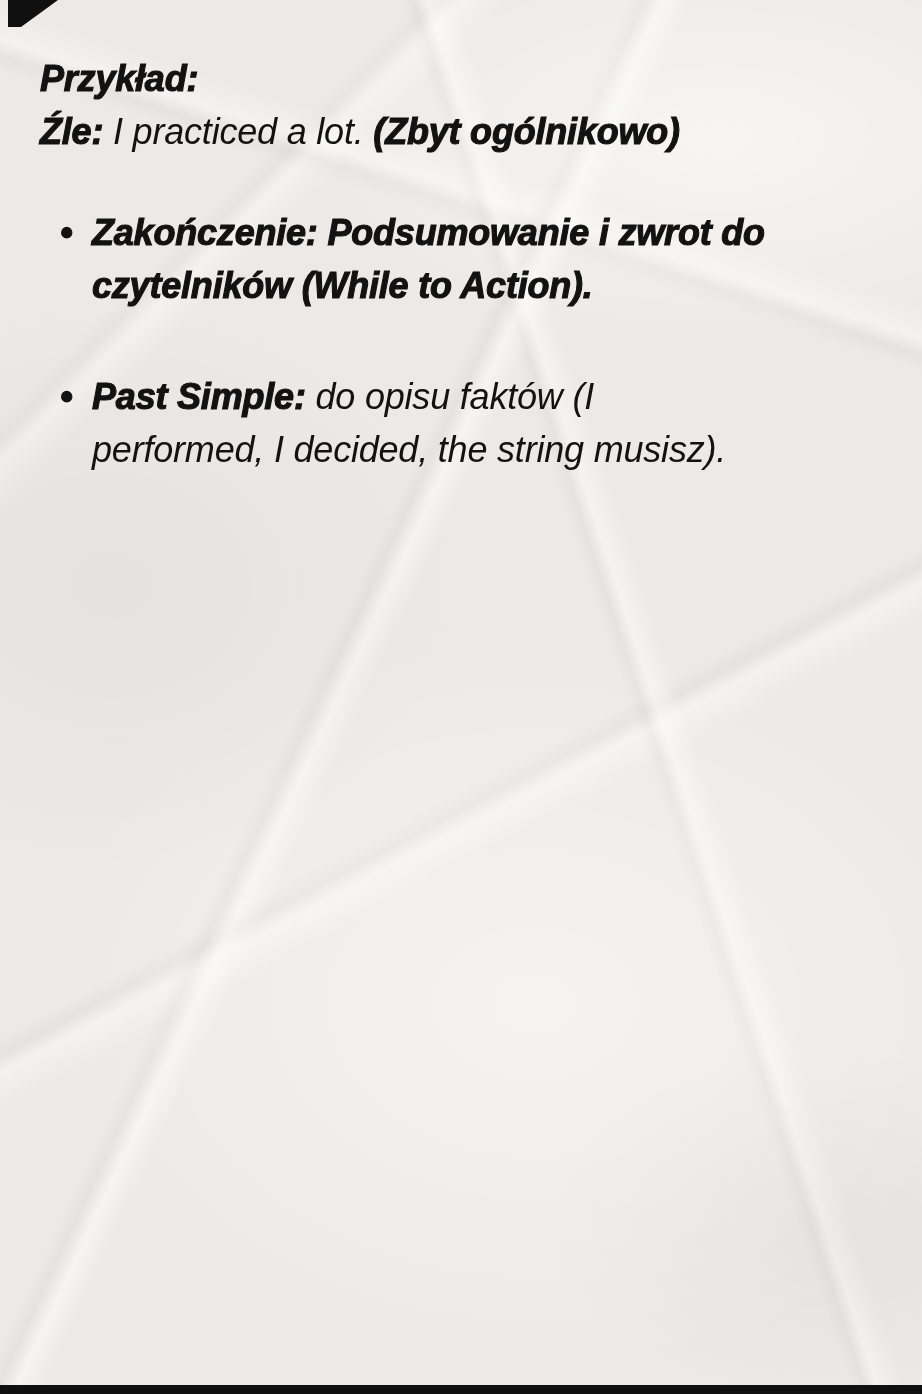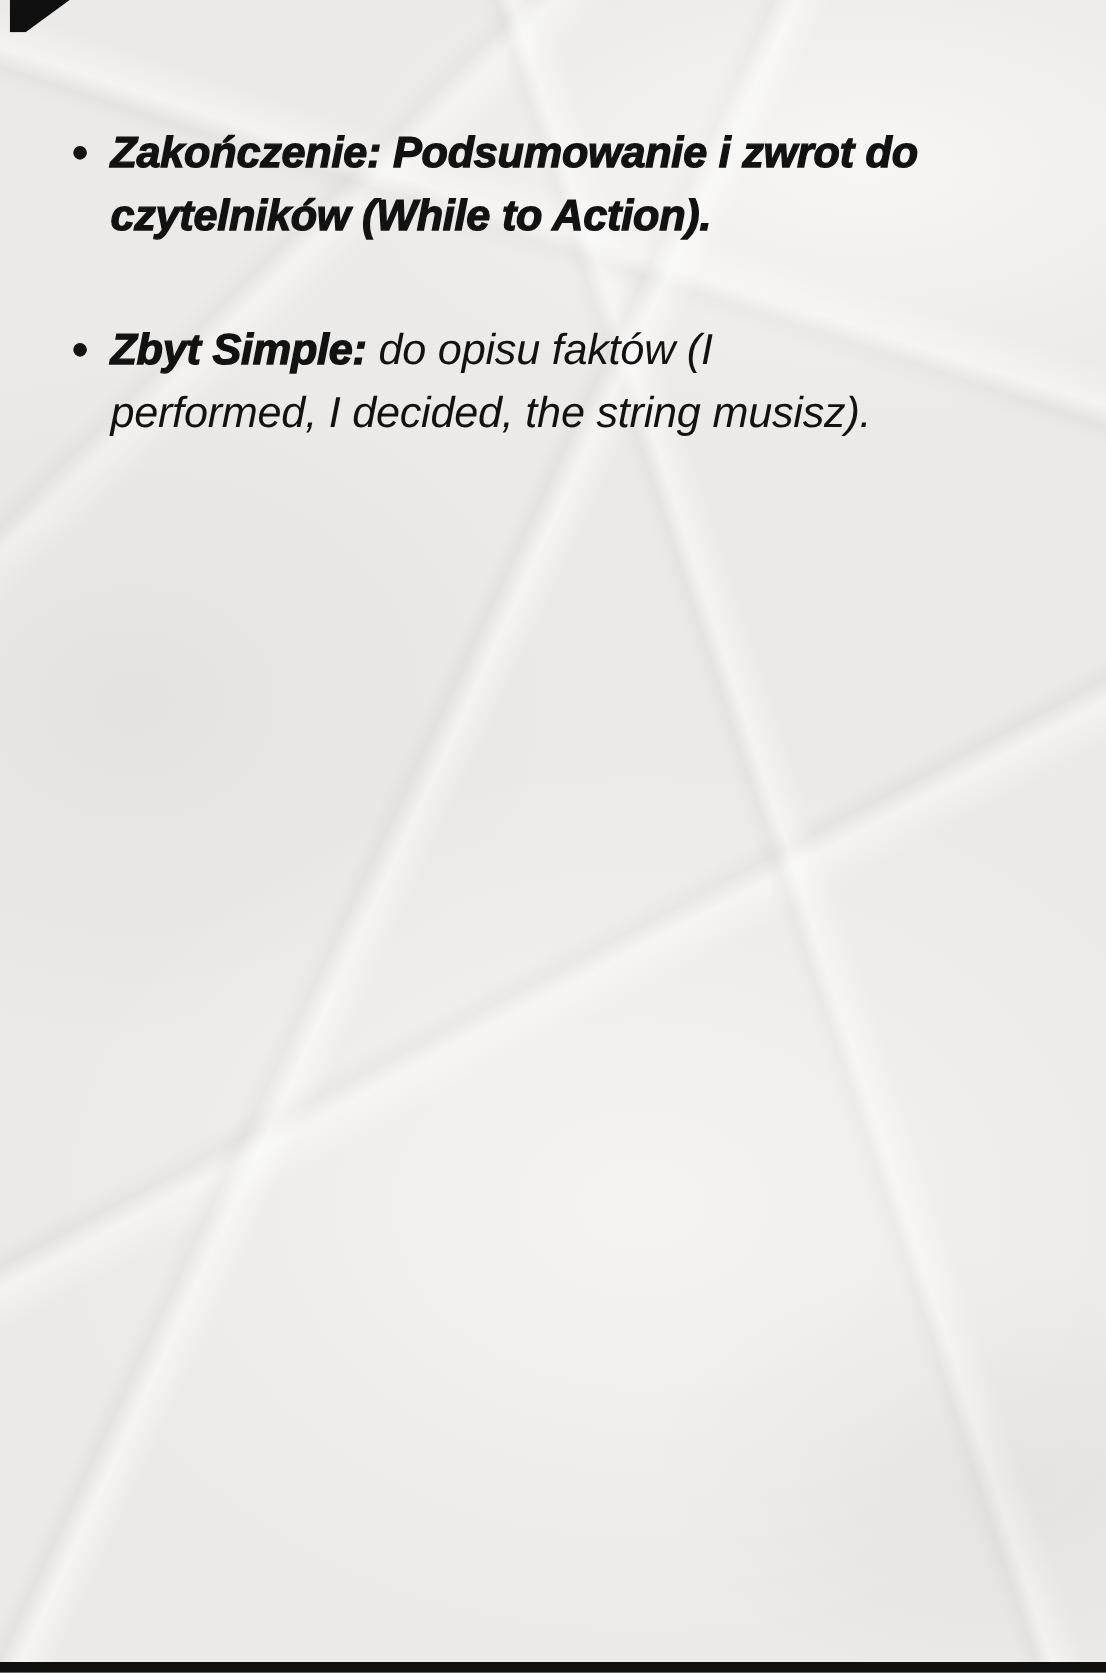--- a/index.html
+++ b/index.html
@@ -52,28 +52,30 @@
 </style>
 </head>
 <body>
 
 <div class="paper"></div>
 <div class="corner-fragment"></div>
 
 <div class="content">
 
   <div class="example-block">
+    <div class="line"><span class="b">Przykład:</span></div>
+    <div class="line"><span class="b">Źle:</span><span class="r"> I practiced a lot. </span><span class="b">(Zbyt ogólnikowo)</span></div>
   </div>
 
   <ul class="conclusion-list">
     <li><span class="b">Zakończenie: Podsumowanie i zwrot do
 czytelników (While to Action).</span></li>
   </ul>
 
 
   <ul class="tense-list">
-    <li><span class="b">Zbyt Simple:</span><span class="r"> do opisu faktów (I
+    <li><span class="b">Past Simple:</span><span class="r"> do opisu faktów (I
 performed, I decided, the string musisz).</span></li>
   </ul>
 
 </div>
 
 <div class="bottom-bar"></div>
 
 </body></html>

